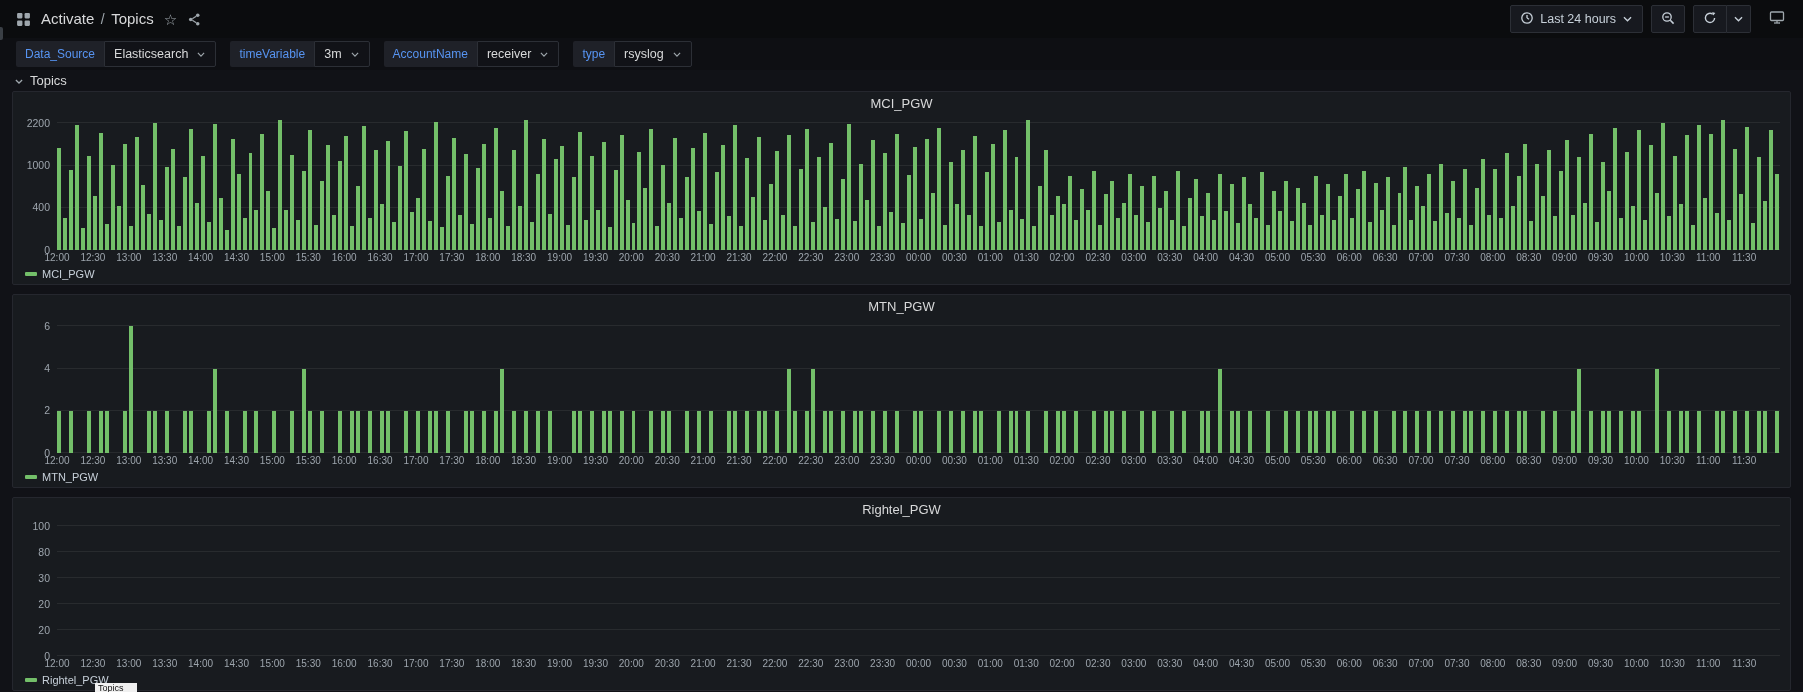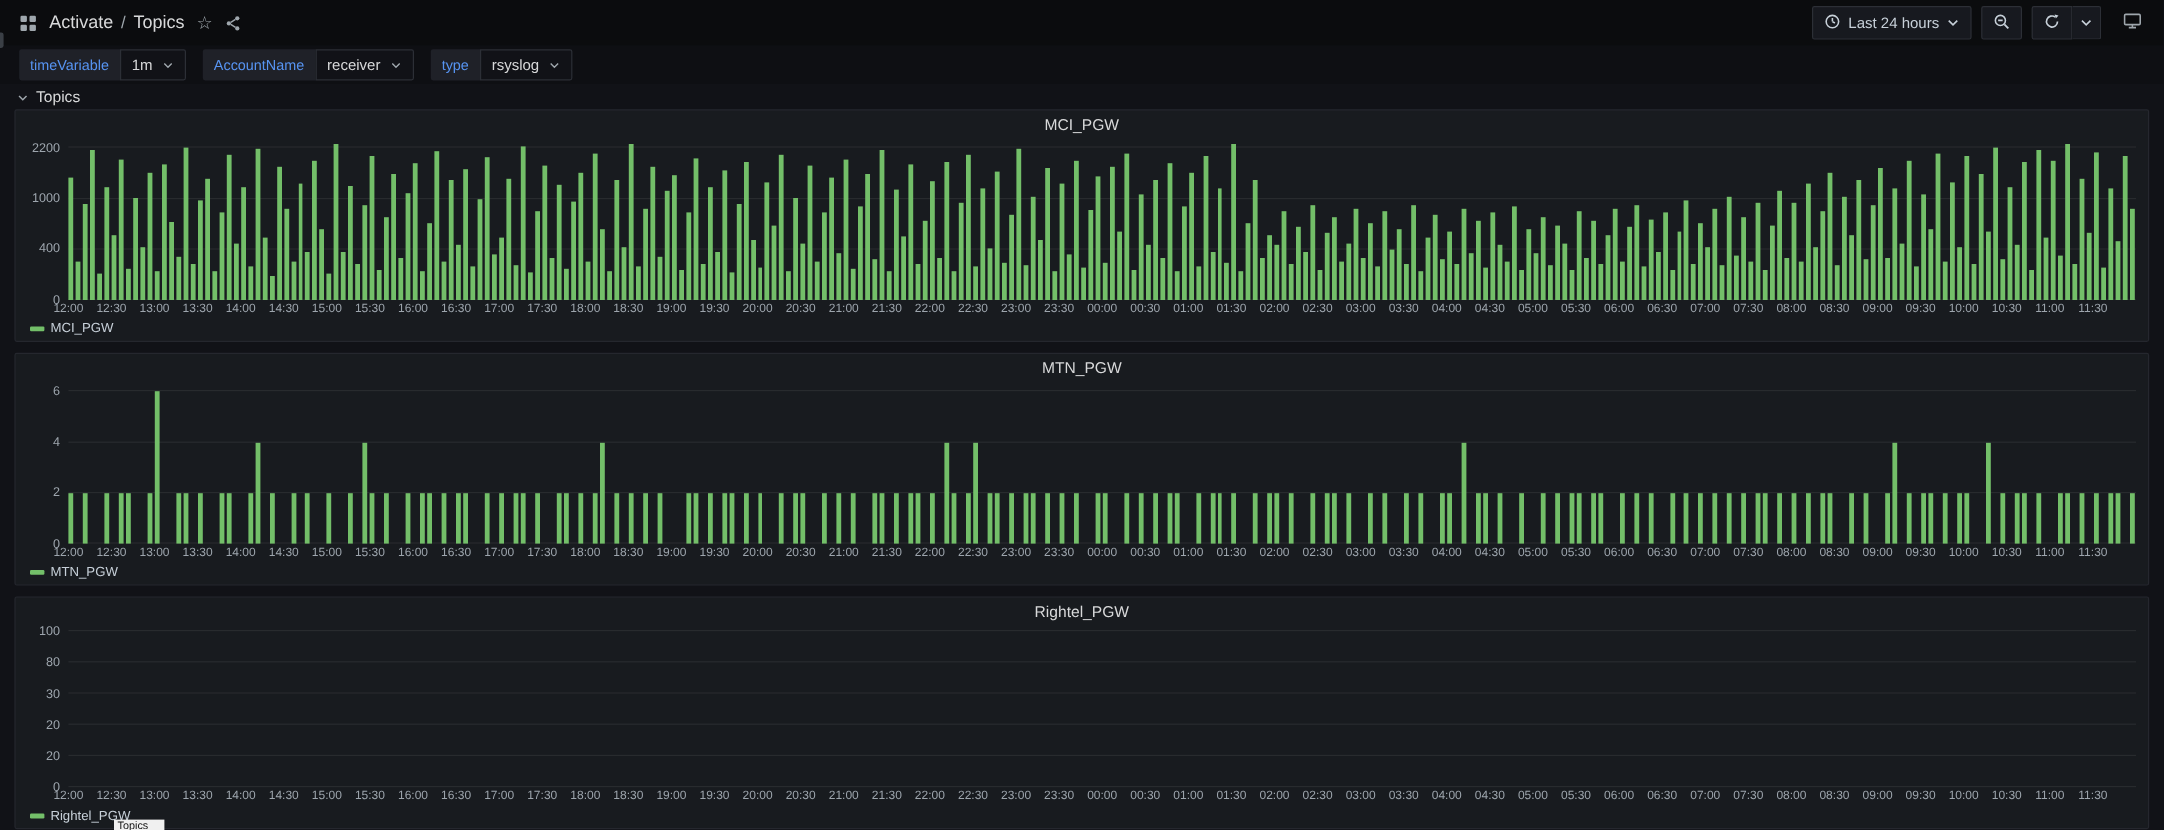--- a/index.html
+++ b/index.html
@@ -260,23 +260,34 @@
             <line x1="8" y1="10.5" x2="8" y2="13"></line>
             <line x1="5" y1="13" x2="11" y2="13"></line>
           </svg>
         </span>
       </button>
     </div>
   </div>
 
   <div class="variables-row">
     <div class="var-group">
+      <span class="var-label">Data_Source</span>
+      <span class="var-value">
+        <span>Elasticsearch</span>
+        <span>
+          <svg width="10" height="7" viewBox="0 0 12 9" fill="none" stroke="currentColor" stroke-width="1.5">
+              <path d="M2 2.5 L6 6.5 L10 2.5"></path>
+            </svg>
+        </span>
+      </span>
+    </div>
+    <div class="var-group">
       <span class="var-label">timeVariable</span>
       <span class="var-value">
-        <span>1m</span>
+        <span>3m</span>
         <span>
           <svg width="10" height="7" viewBox="0 0 12 9" fill="none" stroke="currentColor" stroke-width="1.5">
               <path d="M2 2.5 L6 6.5 L10 2.5"></path>
             </svg>
         </span>
       </span>
     </div>
     <div class="var-group">
       <span class="var-label">AccountName</span>
       <span class="var-value">

